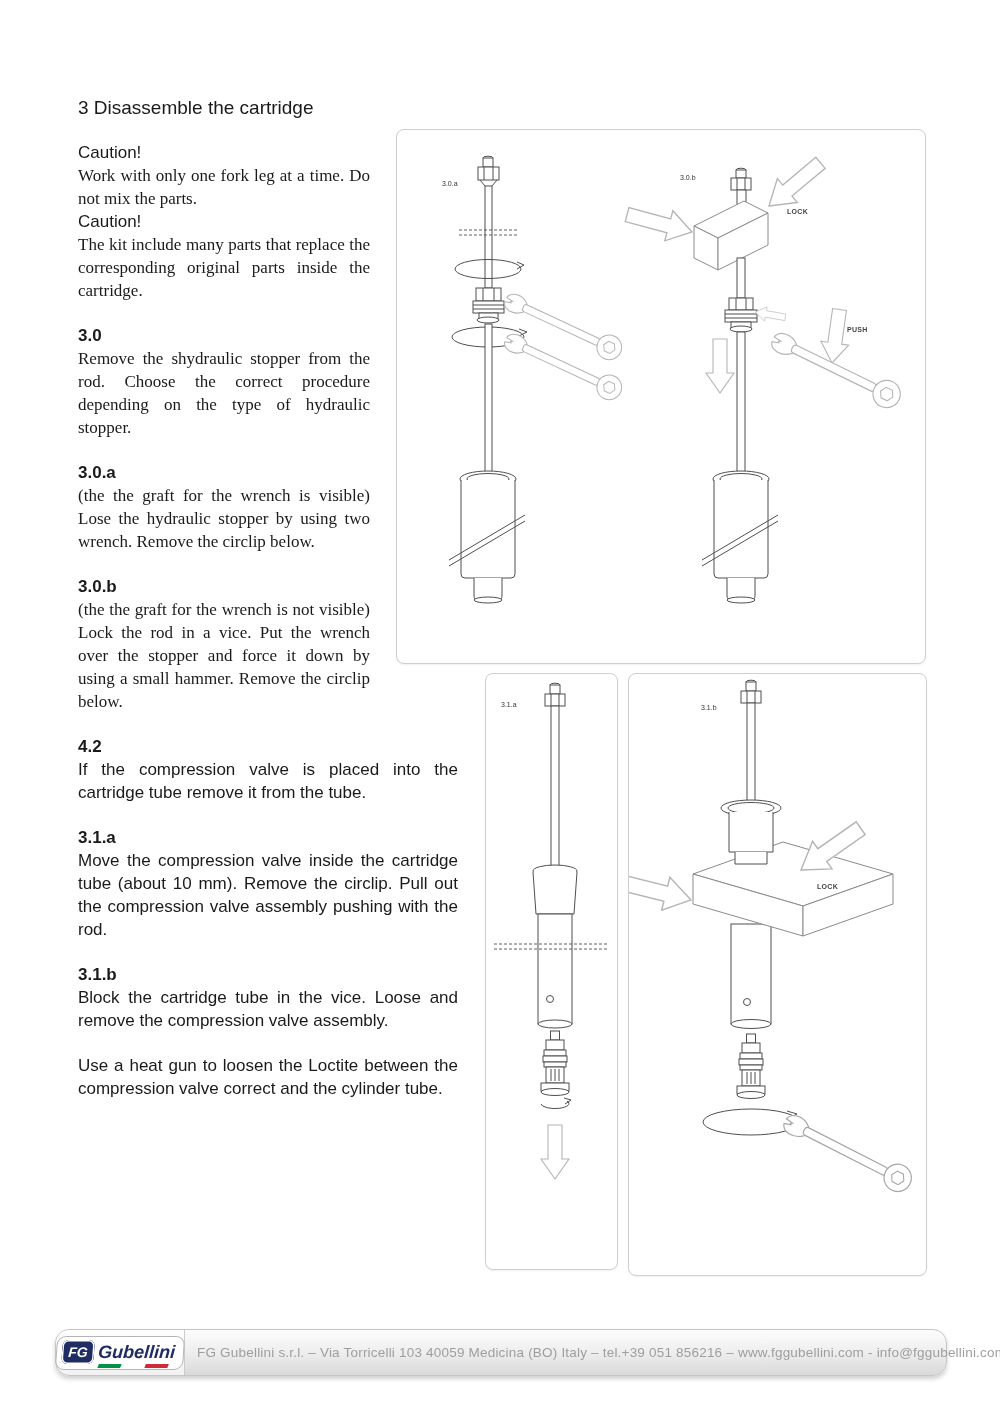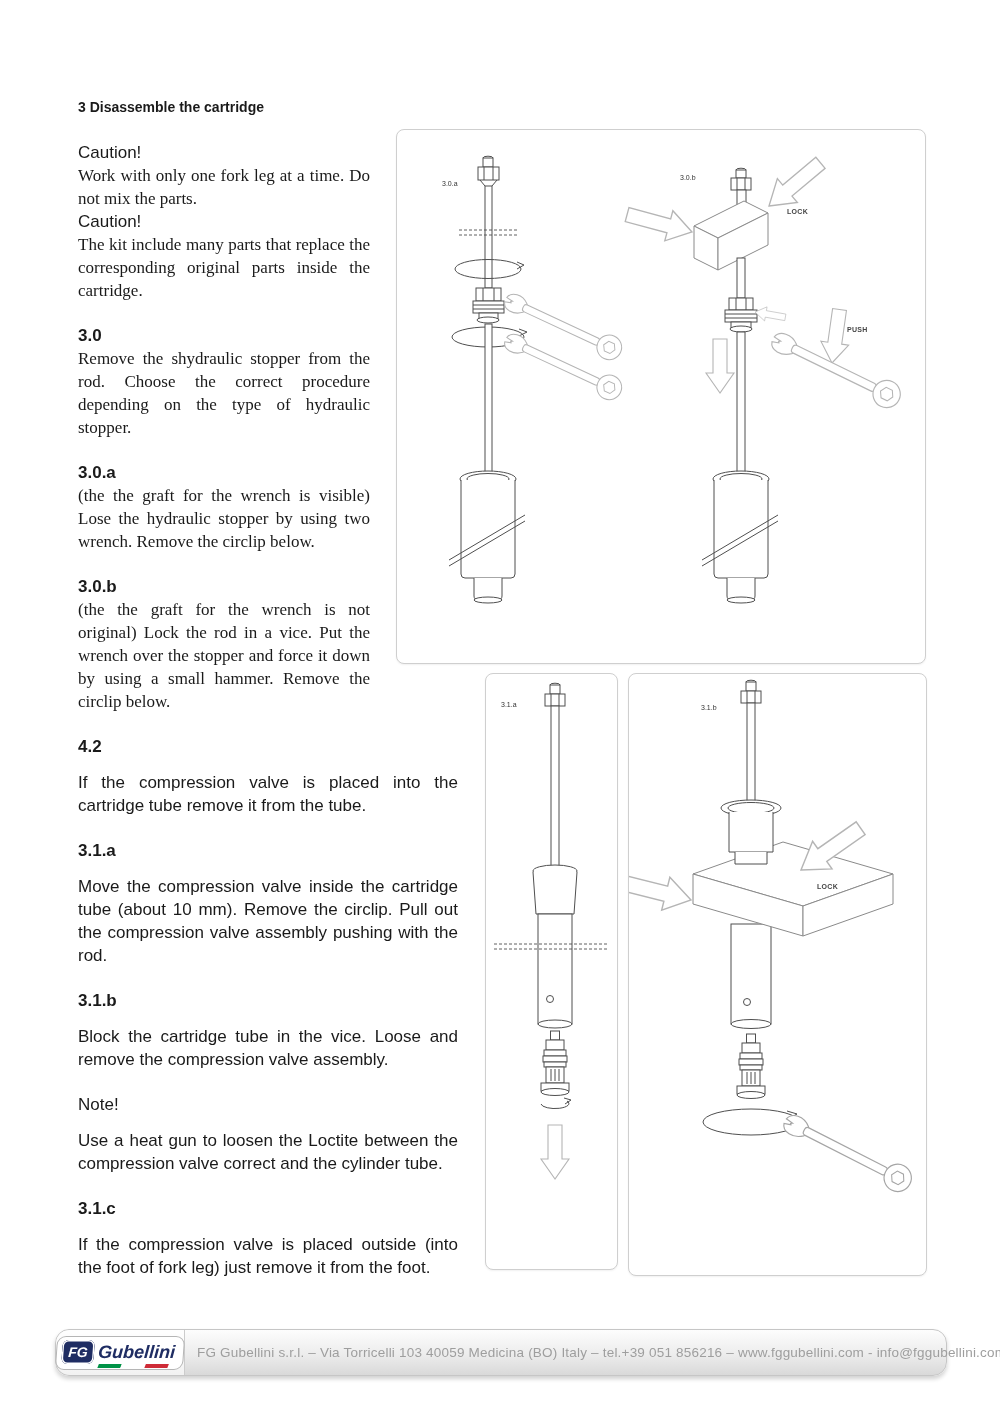--- a/index.html
+++ b/index.html
@@ -9,33 +9,33 @@
     background:#ffffff;
     font-family:"Liberation Sans", sans-serif;
     overflow:hidden;
   }
   
   .text-col{
     position:absolute;left:78px;top:96px;width:382px;
     color:#1a1a1a;
   }
   .doc-title{
-    font-size:14px;font-weight:bold;line-height:23px;margin:0 0 22px 0;
+    font-size:19px;font-weight:normal;line-height:23px;margin:0 0 22px 0;
   }
   .sec{margin-top:22px;}
   .sec.no-gap{margin-top:0;}
   .sec-heading{
     font-size:17px;line-height:23px;font-weight:bold;
   }
   .sec.bold-head .sec-heading{font-weight:normal;}
   .sec-body{
     font-size:17px;line-height:23px;text-align:justify;
   }
   .sec-body.narrow{width:292px;font-family:Liberation Serif, serif;}
-  .sec-body.wide{width:380px;margin-top:13px;}
+  .sec-body.wide{width:380px;}
   
   .fig-box{
     position:absolute;background:#ffffff;border:1px solid #cfcfcf;border-radius:8px;
     box-shadow:0 1px 2px rgba(0,0,0,0.06);
   }
   #fig30{left:396px;top:129px;width:528px;height:533px;}
   #fig31a{left:485px;top:673px;width:131px;height:595px;}
   #fig31b{left:628px;top:673px;width:297px;height:601px;}
   .fig-box svg{display:block;width:100%;height:100%;}
   .dlabel{font-family:"Liberation Sans",sans-serif;font-size:7px;fill:#333;}
@@ -123,47 +123,42 @@
       <div class="sec-body narrow">Remove the shydraulic stopper from the rod. Choose the correct procedure depending on the type of hydraulic stopper.</div>
     </div>
 
     <div class="sec">
       <div class="sec-heading">3.0.a</div>
       <div class="sec-body narrow">(the the graft for the wrench is visible) Lose the hydraulic stopper by using two wrench. Remove the circlip below.</div>
     </div>
 
     <div class="sec">
       <div class="sec-heading">3.0.b</div>
-      <div class="sec-body narrow">(the the graft for the wrench is not original) Lock the rod in a vice. Put the wrench over the stopper and force it down by using a small hammer. Remove the circlip below.</div>
+      <div class="sec-body narrow">(the the graft for the wrench is not visible) Lock the rod in a vice. Put the wrench over the stopper and force it down by using a small hammer. Remove the circlip below.</div>
     </div>
 
     <div class="sec">
       <div class="sec-heading">4.2</div>
       <div class="sec-body wide">If the compression valve is placed into the cartridge tube remove it from the tube.</div>
     </div>
 
     <div class="sec">
       <div class="sec-heading">3.1.a</div>
       <div class="sec-body wide">Move the compression valve inside the cartridge tube (about 10 mm). Remove the circlip. Pull out the compression valve assembly pushing with the rod.</div>
     </div>
 
     <div class="sec">
       <div class="sec-heading">3.1.b</div>
       <div class="sec-body wide">Block the cartridge tube in the vice. Loose and remove the compression valve assembly.</div>
     </div>
 
     <div class="sec bold-head">
-      <div class="sec-heading">Note!</div>
       <div class="sec-body wide">Use a heat gun to loosen the Loctite between the compression valve correct and the cylinder tube.</div>
     </div>
 
-    <div class="sec">
-      <div class="sec-heading">3.1.c</div>
-      <div class="sec-body wide">If the compression valve is placed outside (into the foot of fork leg) just remove it from the foot.</div>
-    </div>
   </div>
 
   <div id="fig30" class="fig-box">
     <svg viewBox="0 0 528 533">
 
       <text x="45" y="56" class="dlabel">3.0.a</text>
       <g>
         <ellipse class="art" cx="91" cy="28" rx="5" ry="1.8"></ellipse>
         <rect class="art" x="86" y="28" width="10" height="9"></rect>
         <rect class="art" x="81" y="37" width="21" height="13"></rect>

